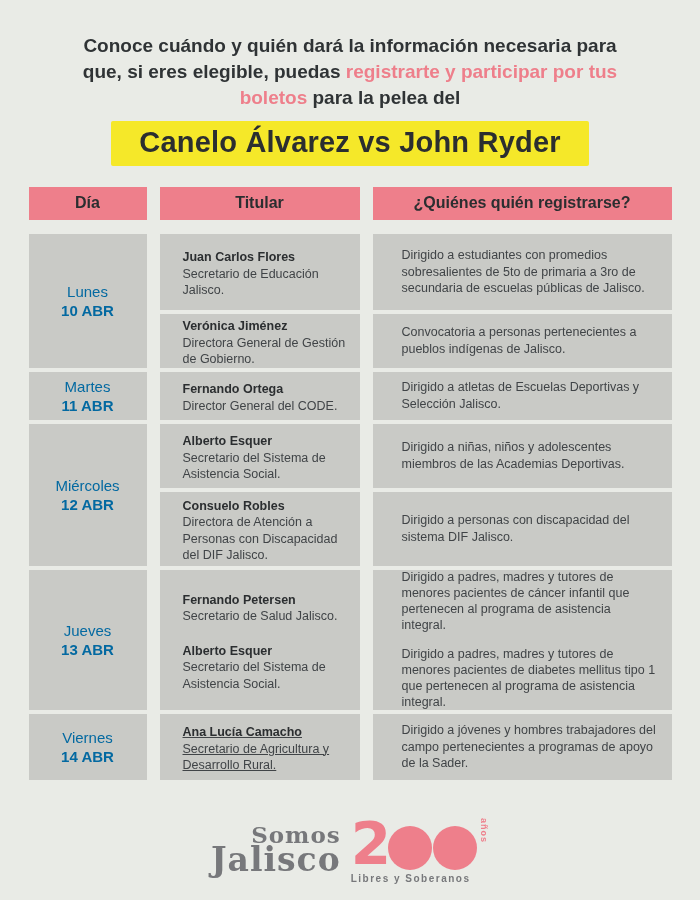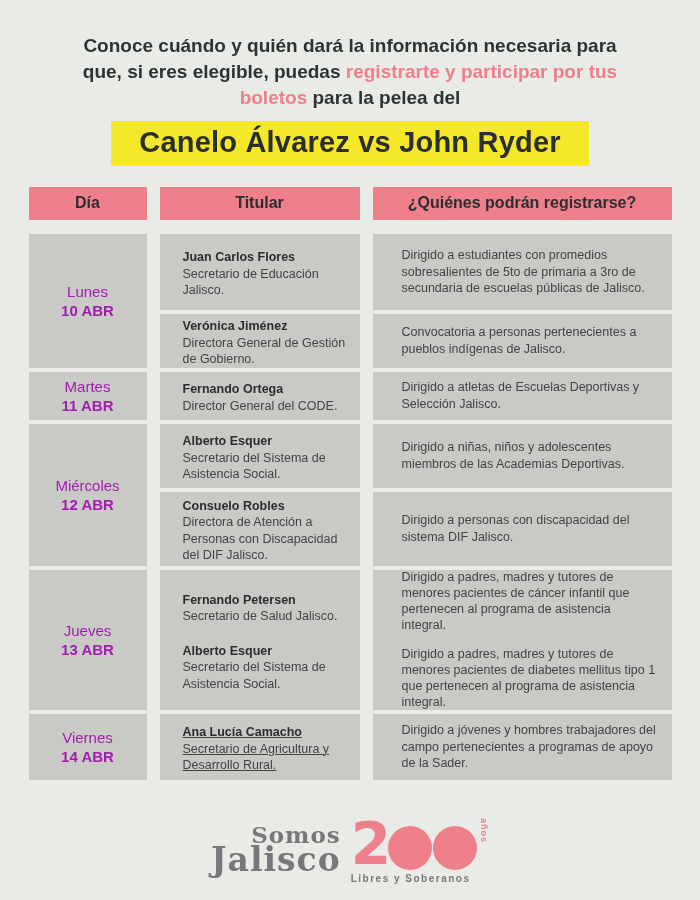--- a/index.html
+++ b/index.html
@@ -58,21 +58,21 @@
     grid-template-columns:118px 200px 299px;
     column-gap:13px;
     row-gap:4px;
   }
   .cell{background:#c9cac6;}
   .day-cell{
     display:flex;flex-direction:column;
     align-items:center;justify-content:center;
     text-align:center;
     font-size:15px;
-    color:#a21caf;
+    color:#0369a1;
   }
   .day-name{font-weight:normal;}
   .day-date{font-weight:bold;margin-top:2px;}
   .titular-cell{
     display:flex;flex-direction:column;justify-content:center;
     padding:8px 8px 4px 23px;
     font-size:12.5px;line-height:1.3;color:#404447;
   }
   .person + .person{margin-top:12px;}
   .person-name{font-weight:bold;color:#2b2e30;}
@@ -138,21 +138,21 @@
   </div>
 
   <div class="banner-wrap">
     <div class="banner">Canelo Álvarez vs John Ryder</div>
   </div>
 
   <div class="tbl">
     <div class="tbl-head">
       <div class="head-cell">Día</div>
       <div class="head-cell">Titular</div>
-      <div class="head-cell">¿Quiénes podrán registrarse?</div>
+      <div class="head-cell">¿Quiénes quién registrarse?</div>
     </div>
     <div class="tbl-body" style="grid-template-rows: 76px 54px 48px 64px 74px 140px 66px;">
         <div class="cell day-cell" style="grid-area: 1 / 1 / span 2;">
           <div class="day-name">Lunes</div>
           <div class="day-date">10 ABR</div>
         </div>
         <div class="cell titular-cell" style="grid-area: 1 / 2;">
           <div class="person">
             <div class="person-name">Juan Carlos Flores</div>
             <div class="person-title">Secretario de Educación Jalisco.</div>

